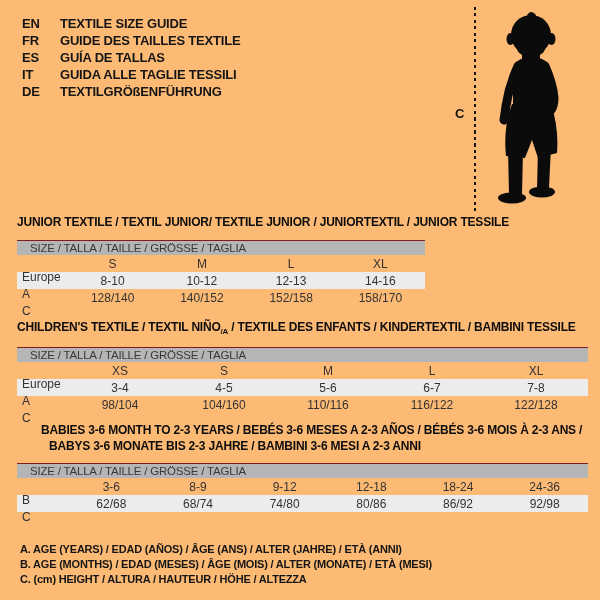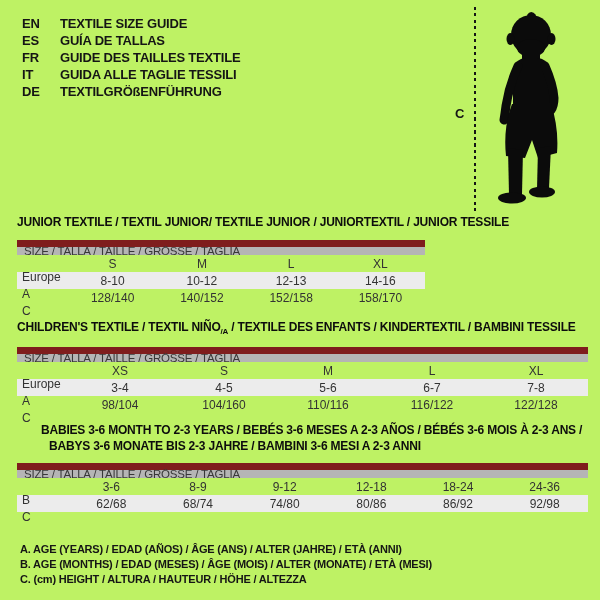--- a/index.html
+++ b/index.html
@@ -1,59 +1,59 @@
 <!DOCTYPE html>
 <html><head>
 <meta charset="utf-8">
 <style>
   html,body{margin:0;padding:0;background:#fff;}
   .canvas{
-    position:relative;width:600px;height:600px;background:#bef264;overflow:hidden;
+    position:relative;width:600px;height:600px;background:#fdba74;overflow:hidden;
     font-family:"Liberation Sans","DejaVu Sans",sans-serif;color:#111;
   }
   
   .lang-list{position:absolute;left:22px;top:15px;}
   .lang-row{display:flex;height:17px;align-items:center;font-size:13px;font-weight:bold;letter-spacing:-0.2px;color:#151515;}
   .lang-code{width:38px;}
   
   .dash-line{position:absolute;left:474px;top:7px;width:2px;height:205px;
     background:repeating-linear-gradient(to bottom,#151515 0 3px,transparent 3px 6.5px);}
   .fig-label{position:absolute;left:455px;top:106px;font-size:13px;font-weight:bold;color:#151515;}
   .baby-svg{position:absolute;left:483px;top:8px;width:100px;height:200px;}
   
   .sec-title{position:absolute;left:17px;font-size:12px;font-weight:bold;letter-spacing:-0.2px;color:#0d0d0d;white-space:nowrap;}
   .sub{vertical-align:sub;font-size:8px;}
   .tbl{position:absolute;left:17px;}
-  .bar{height:15px;background:#b5b5b5;border-top:7px solid #7f1d1d;display:flex;align-items:center;
-       padding-left:7px;font-size:11.5px;color:#383838;letter-spacing:-0.2px;box-sizing:border-box;}
+  .bar{height:15px;background:#b5b5b5;border-top:1px solid #7f1d1d;display:flex;align-items:center;
+       padding-left:13px;font-size:11.5px;color:#383838;letter-spacing:-0.2px;box-sizing:border-box;}
   .row{display:flex;height:17px;align-items:center;font-size:12px;color:#333;}
   .row.shaded{background:#ececec;}
   .lbl{width:46px;padding-left:5px;text-align:left;margin-top:27px;}
   .val{flex:1;text-align:center;}
   
   .footnotes{position:absolute;left:20px;top:536px;margin-top:7px;}
   .fn-line{height:15px;font-size:11px;font-weight:bold;letter-spacing:-0.2px;color:#151515;white-space:nowrap;}
 </style>
 </head>
 <body>
 
 <div class="canvas">
 
   <div class="lang-list">
     <div class="lang-row">
       <span class="lang-code">EN</span>
       <span>TEXTILE SIZE GUIDE</span>
     </div>
     <div class="lang-row">
+      <span class="lang-code">FR</span>
+      <span>GUIDE DES TAILLES TEXTILE</span>
+    </div>
+    <div class="lang-row">
       <span class="lang-code">ES</span>
       <span>GUÍA DE TALLAS</span>
-    </div>
-    <div class="lang-row">
-      <span class="lang-code">FR</span>
-      <span>GUIDE DES TAILLES TEXTILE</span>
     </div>
     <div class="lang-row">
       <span class="lang-code">IT</span>
       <span>GUIDA ALLE TAGLIE TESSILI</span>
     </div>
     <div class="lang-row">
       <span class="lang-code">DE</span>
       <span>TEXTILGRÖßENFÜHRUNG</span>
     </div>
   </div>

